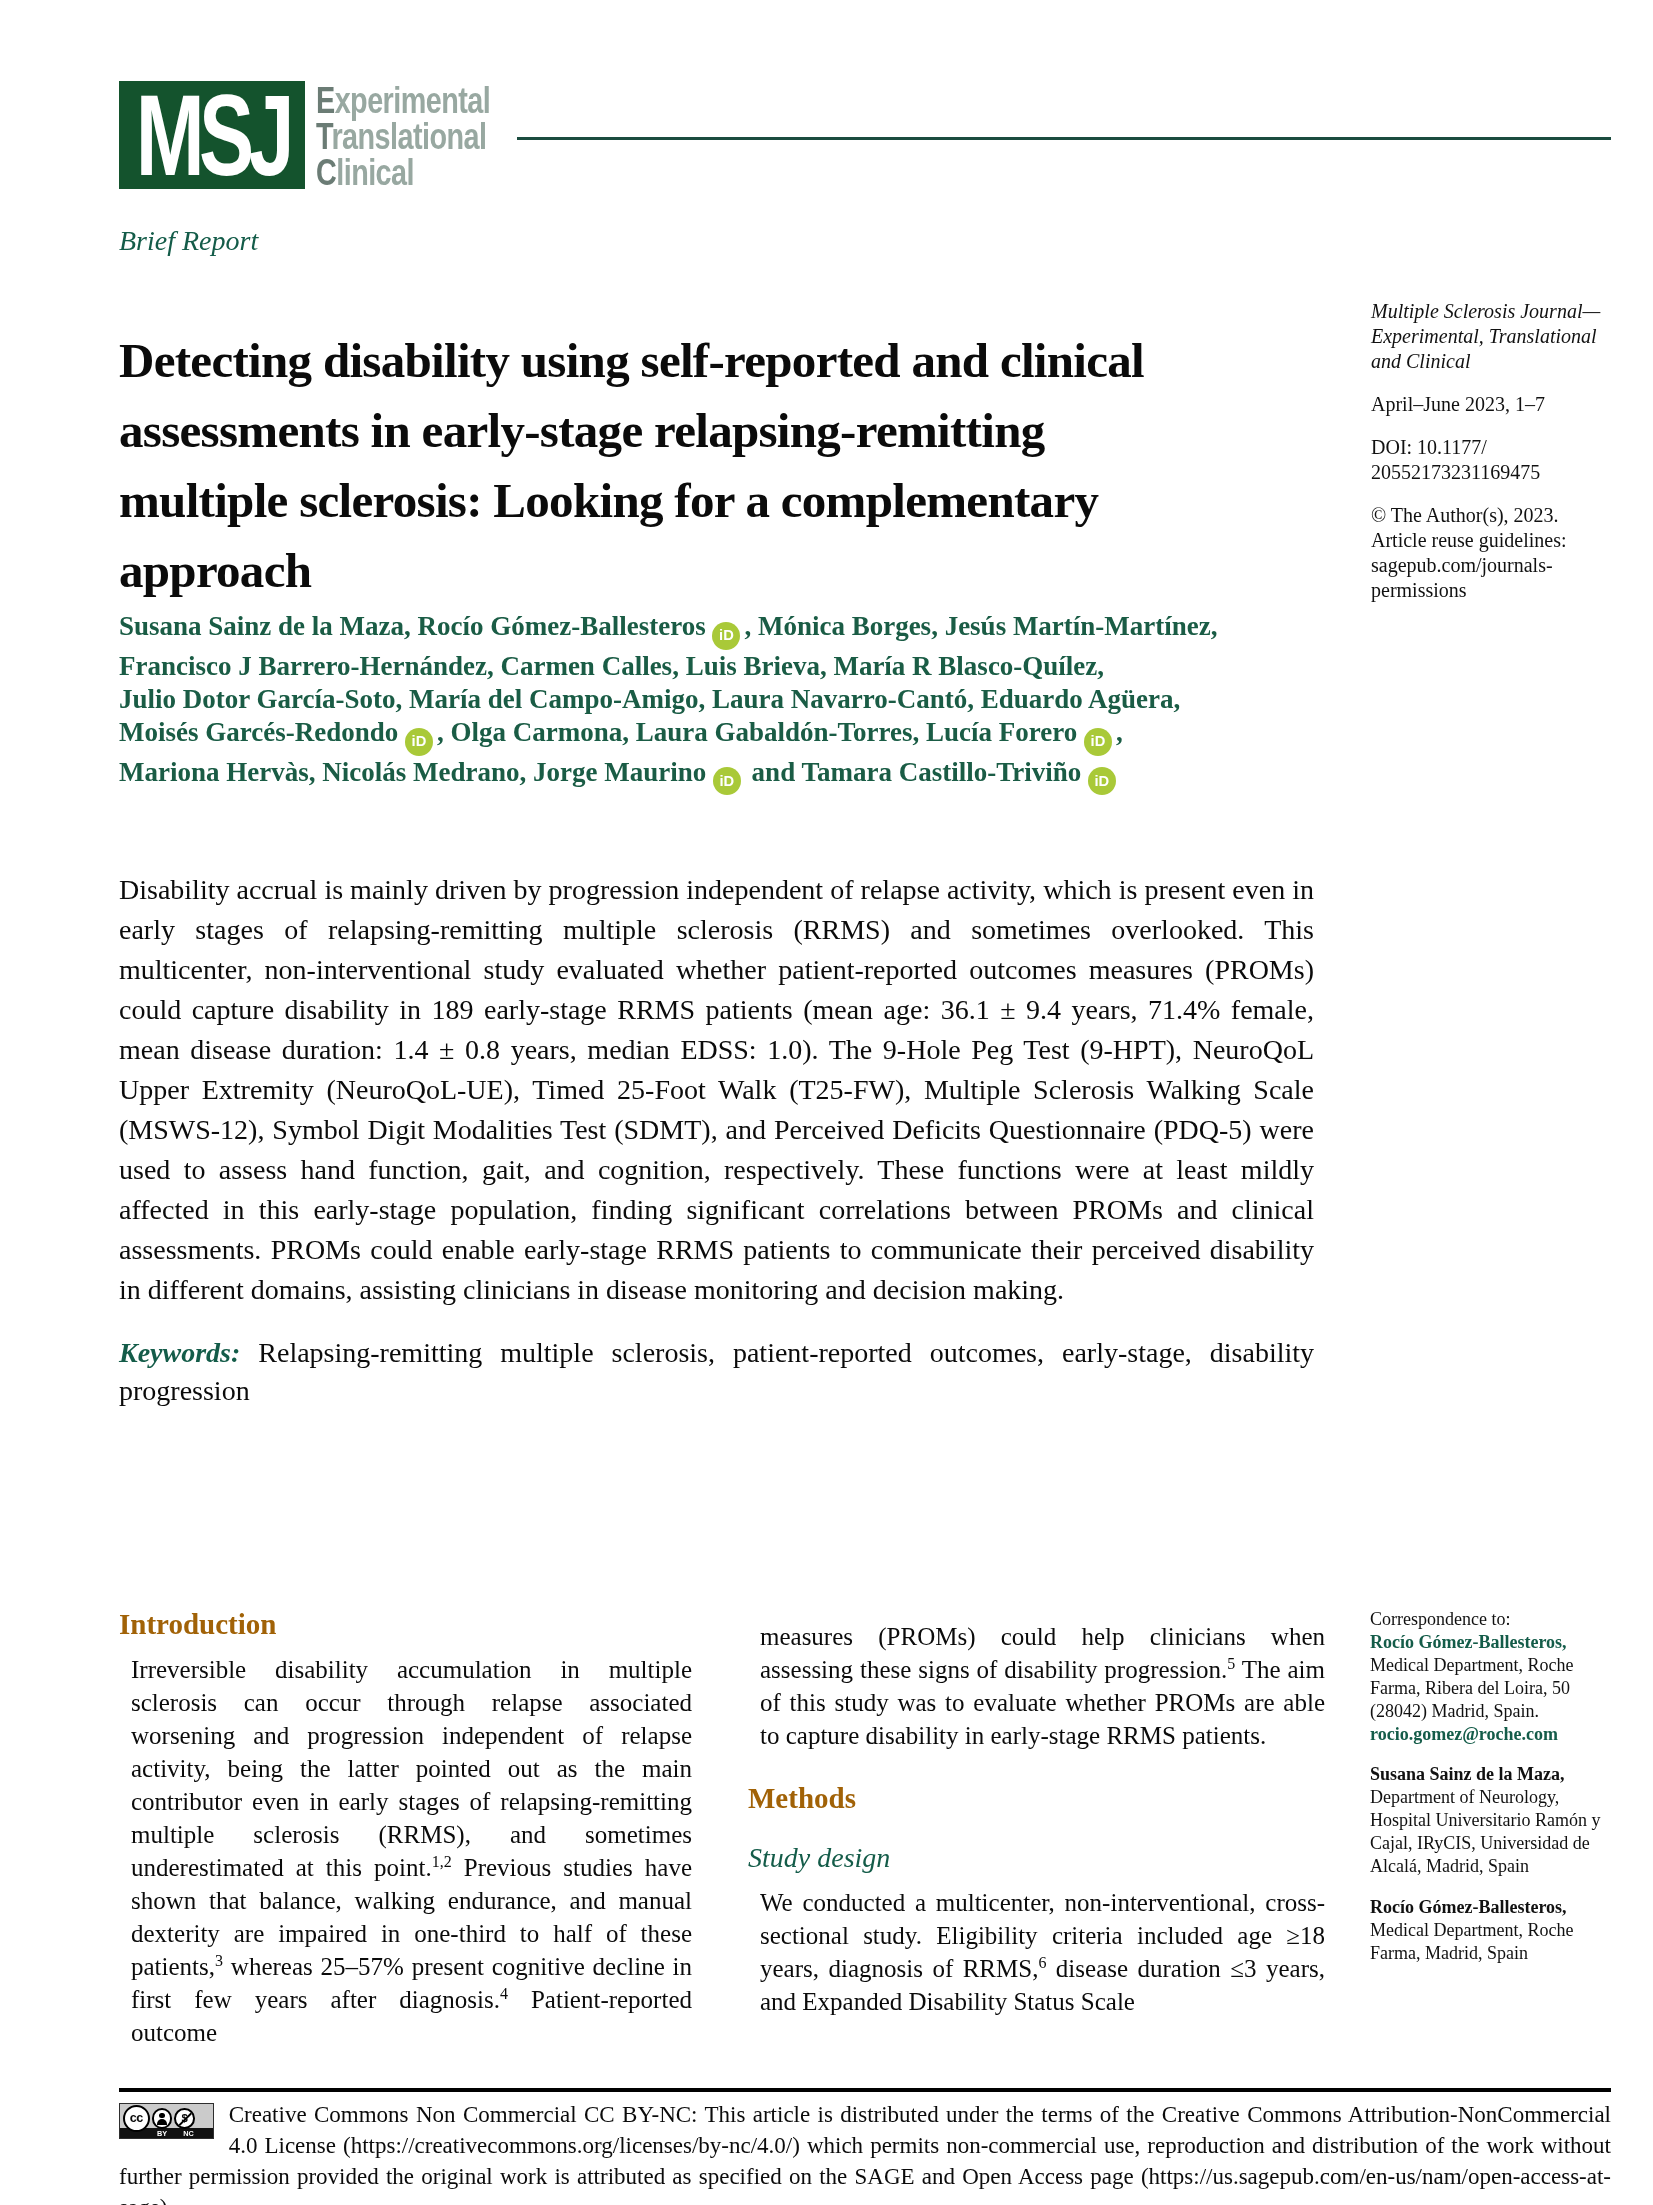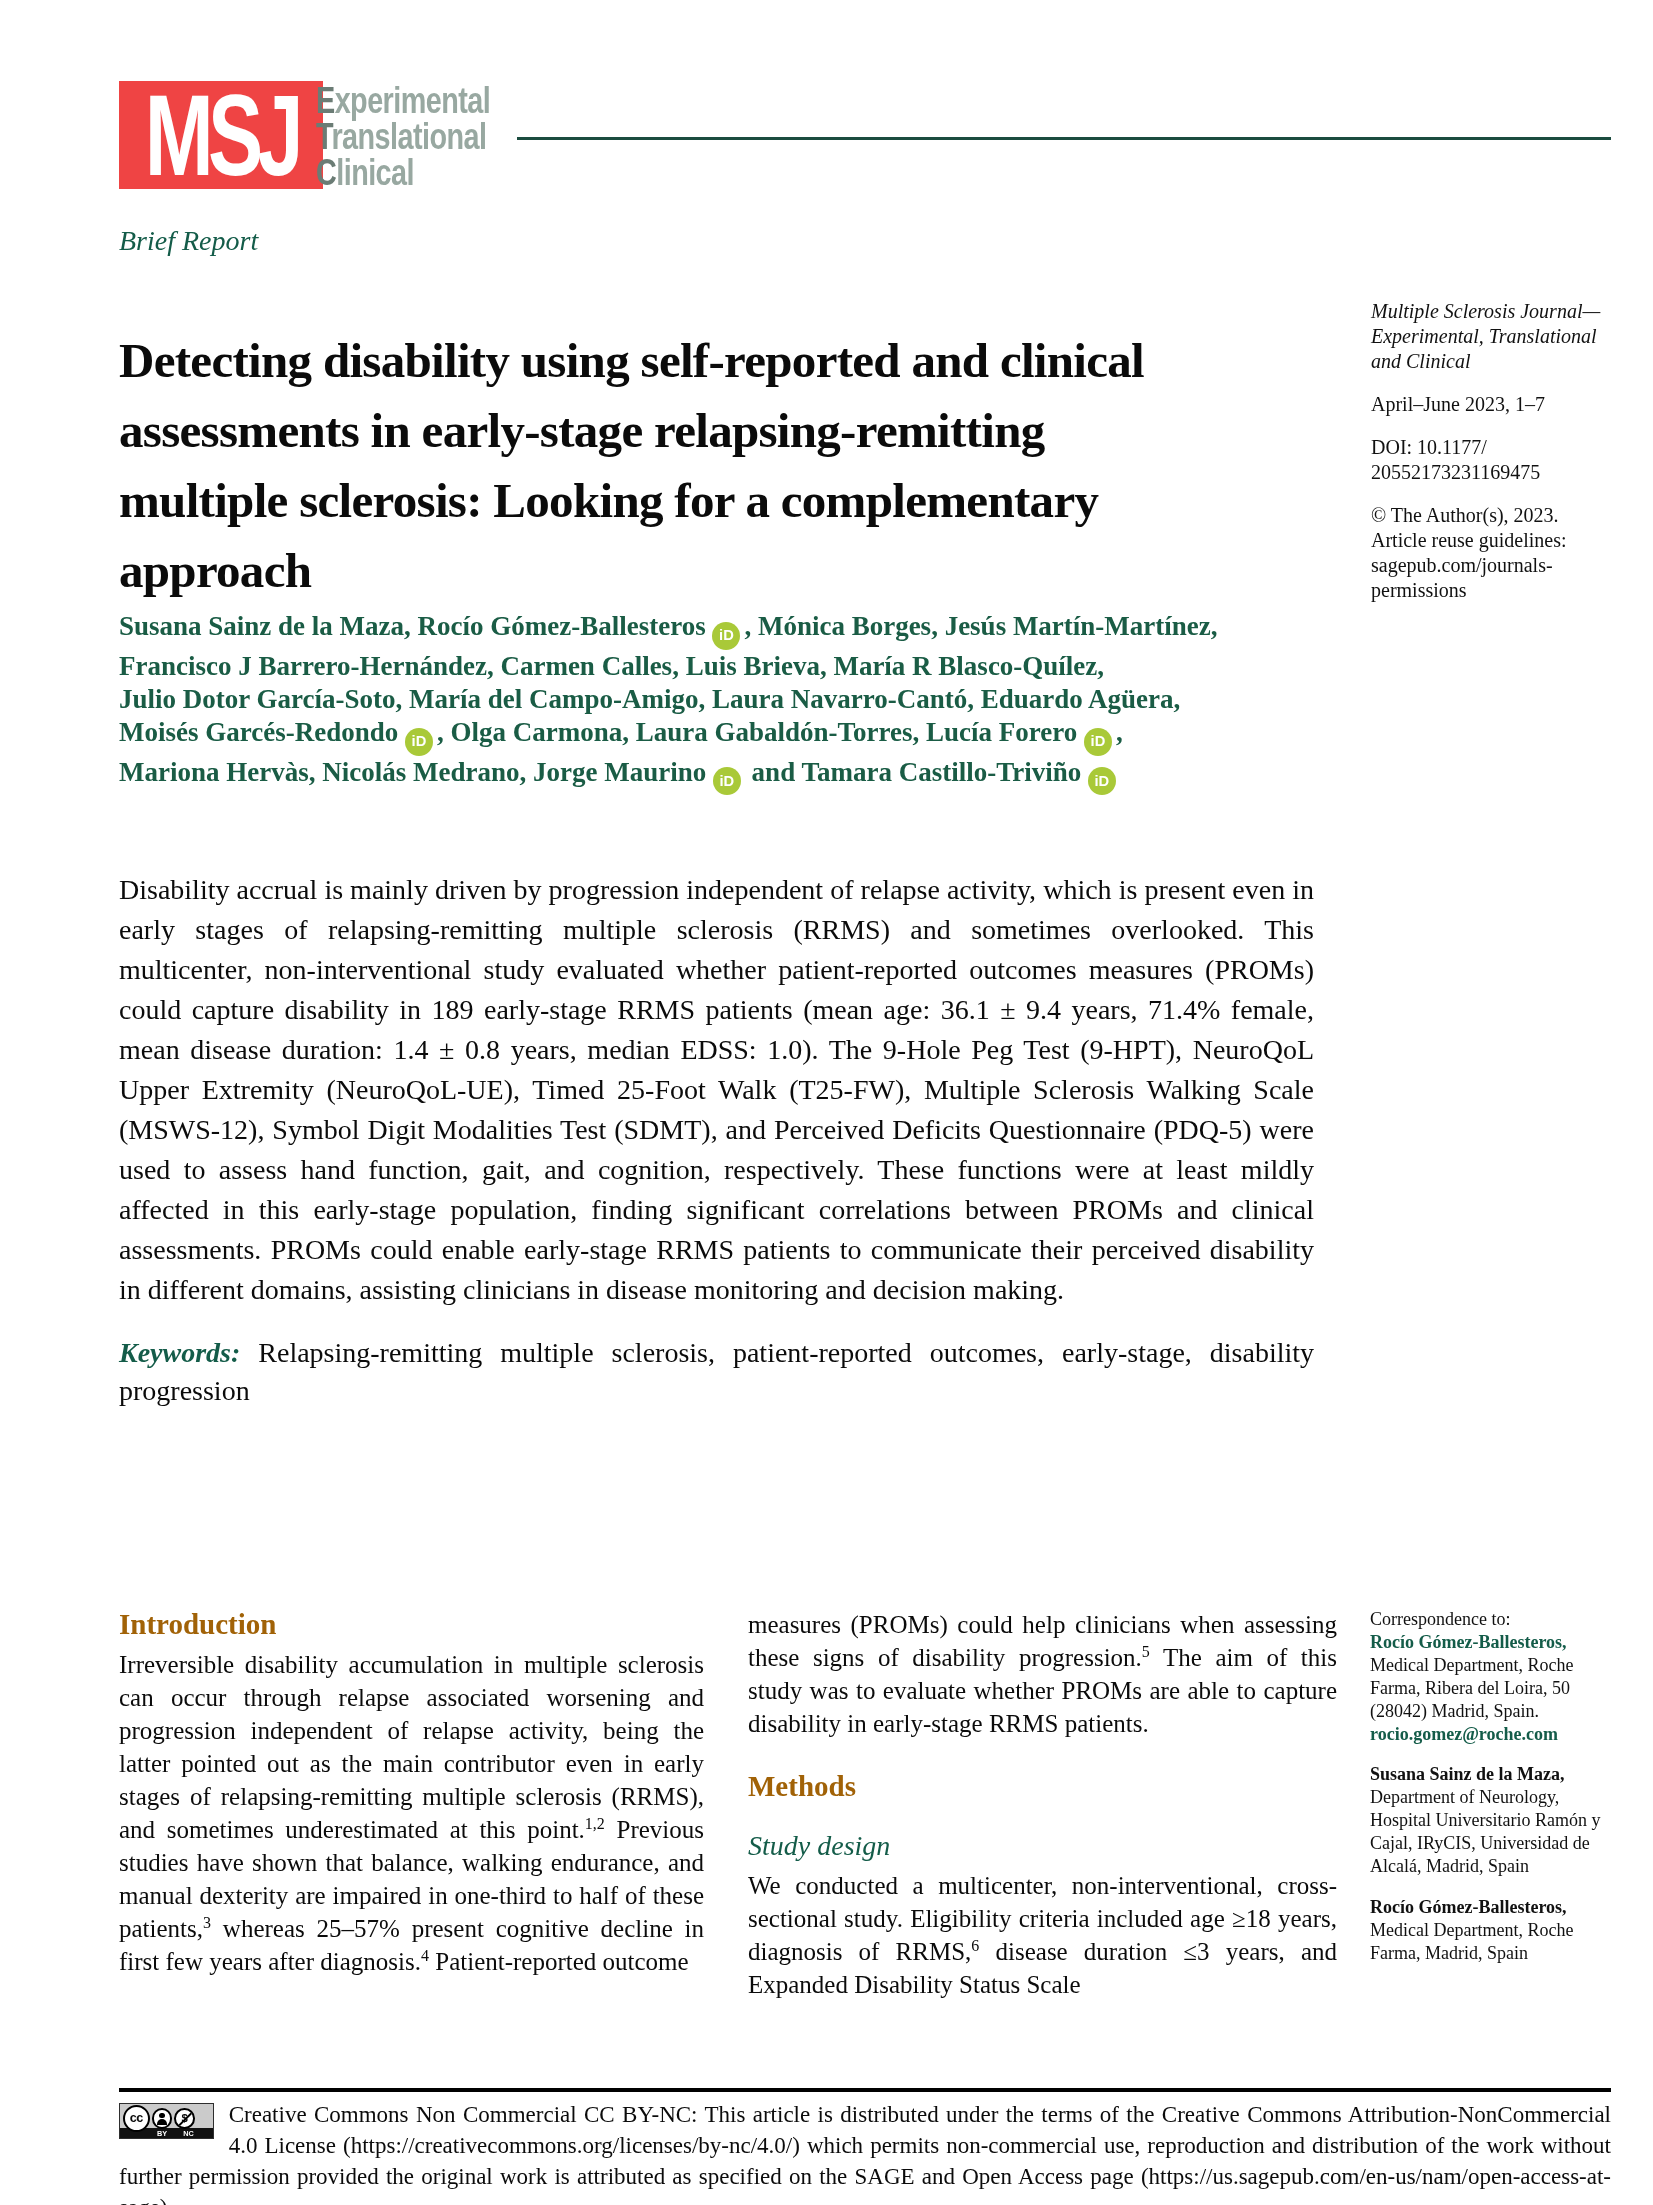--- a/index.html
+++ b/index.html
@@ -1,19 +1,19 @@
 <!DOCTYPE html>
 <html lang="en" style="font-size:10.7px"><head>
 <meta charset="utf-8">
 <style>
   html,body{margin:0;padding:0;background:#ffffff;}
   .page{position:relative;width:1654px;height:2205px;background:#ffffff;overflow:hidden;
         font-family:"Liberation Serif","DejaVu Serif",serif;color:#0b0b0b;}
   
-  .logo-box{position:absolute;left:119px;top:81px;width:204px;height:108px;background:#ef4444;
+  .logo-box{position:absolute;left:119px;top:81px;width:186px;height:108px;background:#14532d;
             display:flex;align-items:center;justify-content:center;overflow:hidden;}
   .logo-text{font-family:"Liberation Sans","DejaVu Sans",sans-serif;font-weight:bold;
              font-size:115px;color:#ffffff;letter-spacing:-8px;transform:scaleX(.72);line-height:1;}
   .wordmark{position:absolute;left:316px;top:83px;font-family:"Liberation Sans","DejaVu Sans",sans-serif;
             font-weight:bold;font-size:36px;line-height:36px;transform:scaleX(.8);transform-origin:left top;
             letter-spacing:-0.7px;}
   .wm-initial{color:#6b7c75;}
   .wm-rest{color:#98a8a1;}
   .top-rule{position:absolute;left:517px;top:137px;width:1094px;height:3.3px;background:#1b4c3f;}
   .brief-report{position:absolute;left:119px;top:225px;font-style:italic;font-size:28px;color:#145c49;}
@@ -40,21 +40,21 @@
   .kw-label{font-weight:bold;font-style:italic;color:#145c49;}
   .dates{position:absolute;left:119px;top:1427px;font-size:27px;margin:0;}
   
   .columns{position:absolute;left:119px;top:1608px;width:1492px;display:flex;align-items:flex-start;}
   .col-left{width:585px;margin-right:44px;}
   .col-mid{width:589px;margin-right:33px;}
   .margin-notes{width:240px;font-size:18px;line-height:23px;color:#111;}
   .col-heading{font-weight:bold;font-size:29px;color:#a16207;margin:0 0 6.7px 0;line-height:33px;}
   .col-heading.methods{margin:30px 0 0 0;}
   .sub-heading{font-style:italic;font-weight:normal;font-size:28px;color:#145c49;margin:27px 0 6.7px 0;line-height:32px;}
-  .body-par{margin:0;font-size:25px;line-height:33px;text-align:justify;hyphens:auto;}
+  .body-par{margin:12px;font-size:25px;line-height:33px;text-align:justify;hyphens:auto;}
   sup{font-size:16px;line-height:0;}
   .note-block{margin:0 0 17.3px 0;}
   .note-name-green{font-weight:bold;color:#145c49;}
   .note-name{font-weight:bold;}
   .note-email{font-weight:bold;color:#145c49;text-decoration:none;}
   
   .footer-rule{position:absolute;left:119px;top:2088px;width:1492px;height:4px;background:#000;}
   .footer-content{position:absolute;left:119px;top:2099px;width:1492px;font-size:23px;line-height:31px;
                   text-align:justify;}
   .cc-badge{float:left;position:relative;width:95px;height:36px;background:#cbcbcb;border:1.3px solid #2e2e2e;

